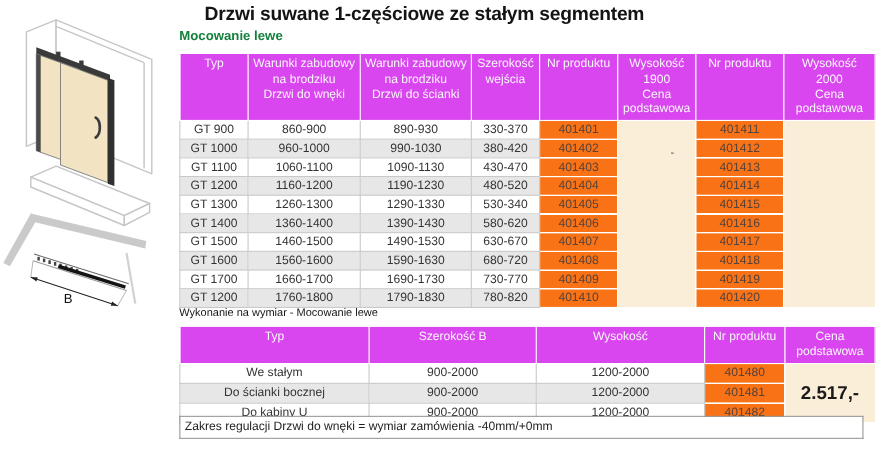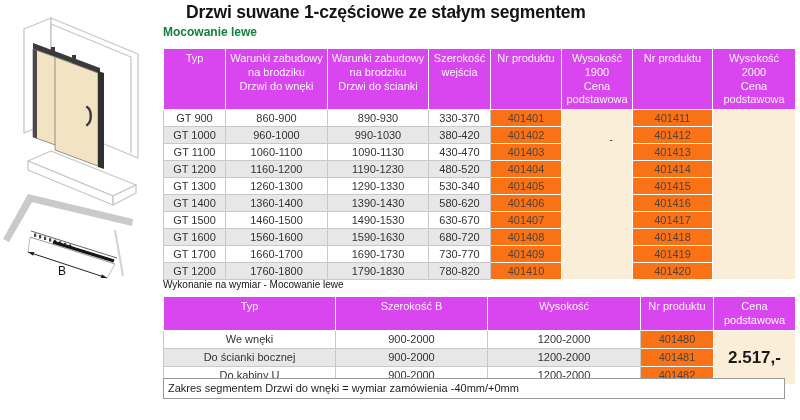--- a/index.html
+++ b/index.html
@@ -245,21 +245,21 @@
         <th>Typ</th>
         <th>Szerokość B</th>
         <th>Wysokość</th>
         <th>Nr produktu</th>
         <th>Cena
 podstawowa</th>
       </tr>
     </thead>
   <tbody>
       <tr>
-        <td>We wnęki</td>
+        <td>We stałym</td>
         <td>900-2000</td>
         <td>1200-2000</td>
         <td class="salmon">401480</td>
         <td class="peach price" rowspan="3">2.517,-</td>
       </tr>
       <tr class="alt">
         <td>Do ścianki bocznej</td>
         <td>900-2000</td>
         <td>1200-2000</td>
         <td class="salmon">401481</td>
@@ -269,16 +269,16 @@
         <td>900-2000</td>
         <td>1200-2000</td>
         <td class="salmon">401482</td>
       </tr>
     </tbody>
 </table>
 
 <table id="notes" class="abs">
   <tbody>
       <tr>
-        <td>Zakres segmentem Drzwi do wnęki = wymiar zamówienia -40mm/+0mm</td>
+        <td>Zakres regulacji Drzwi do wnęki = wymiar zamówienia -40mm/+0mm</td>
       </tr>
     </tbody>
 </table>
 
 </body></html>

